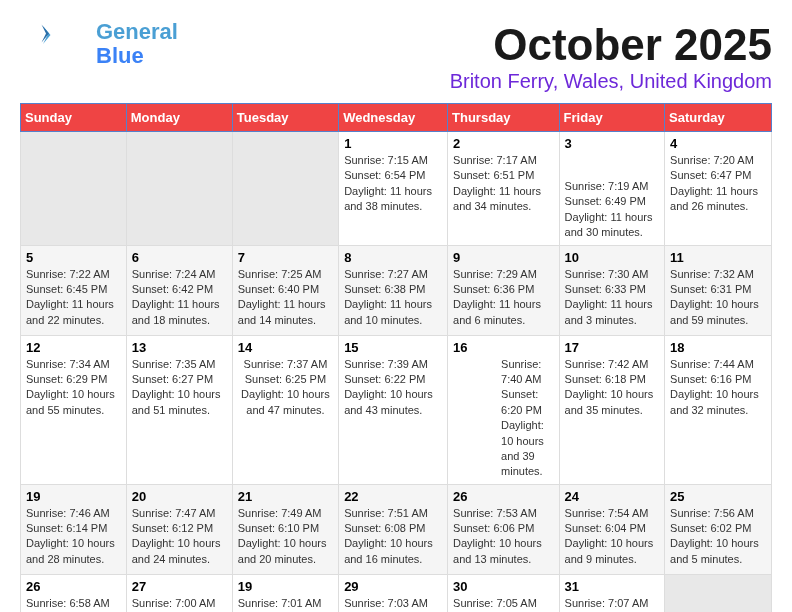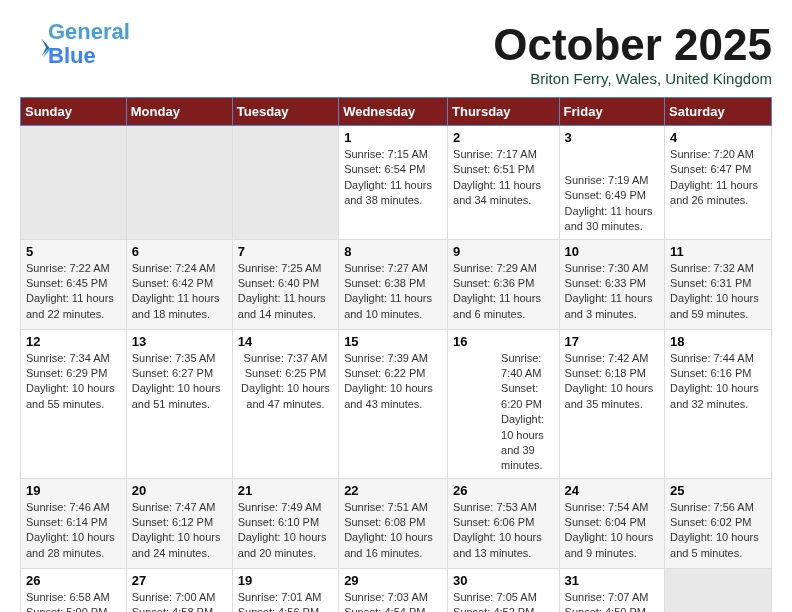--- a/index.html
+++ b/index.html
@@ -11,21 +11,22 @@
       padding: 20px;
     }
     .header {
       display: flex;
       align-items: flex-start;
       justify-content: space-between;
       margin-bottom: 10px;
     }
     .logo {
       display: flex;
-      align-items: flex-end;
+      align-items: flex-start;
+      gap: 48px;
     }
     .logo-text {
       font-size: 22px;
       font-weight: bold;
       color: #2c3e6b;
       line-height: 1.1;
     }
     .logo-text span {
       color: #4a9fd4;
     }
@@ -37,31 +38,31 @@
     }
     .title-block {
       text-align: right;
     }
     .month-title {
       font-size: 44px;
       font-weight: bold;
       color: #1a1a1a;
     }
     .location {
-      font-size: 15px;
-      color: #14532d;
+      font-size: 20px;
+      color: #6d28d9;
       margin-left: 20px;
     }
     table {
       width: 100%;
       border-collapse: collapse;
       font-size: 11px;
     }
     thead tr {
-      background: #7f1d1d;
+      background: #ef4444;
       color: #fff;
     }
     thead th {
       padding: 6px 4px;
       text-align: left;
       font-size: 13px;
       font-weight: bold;
       border: 1px solid #5580cc;
     }
     tbody tr {

